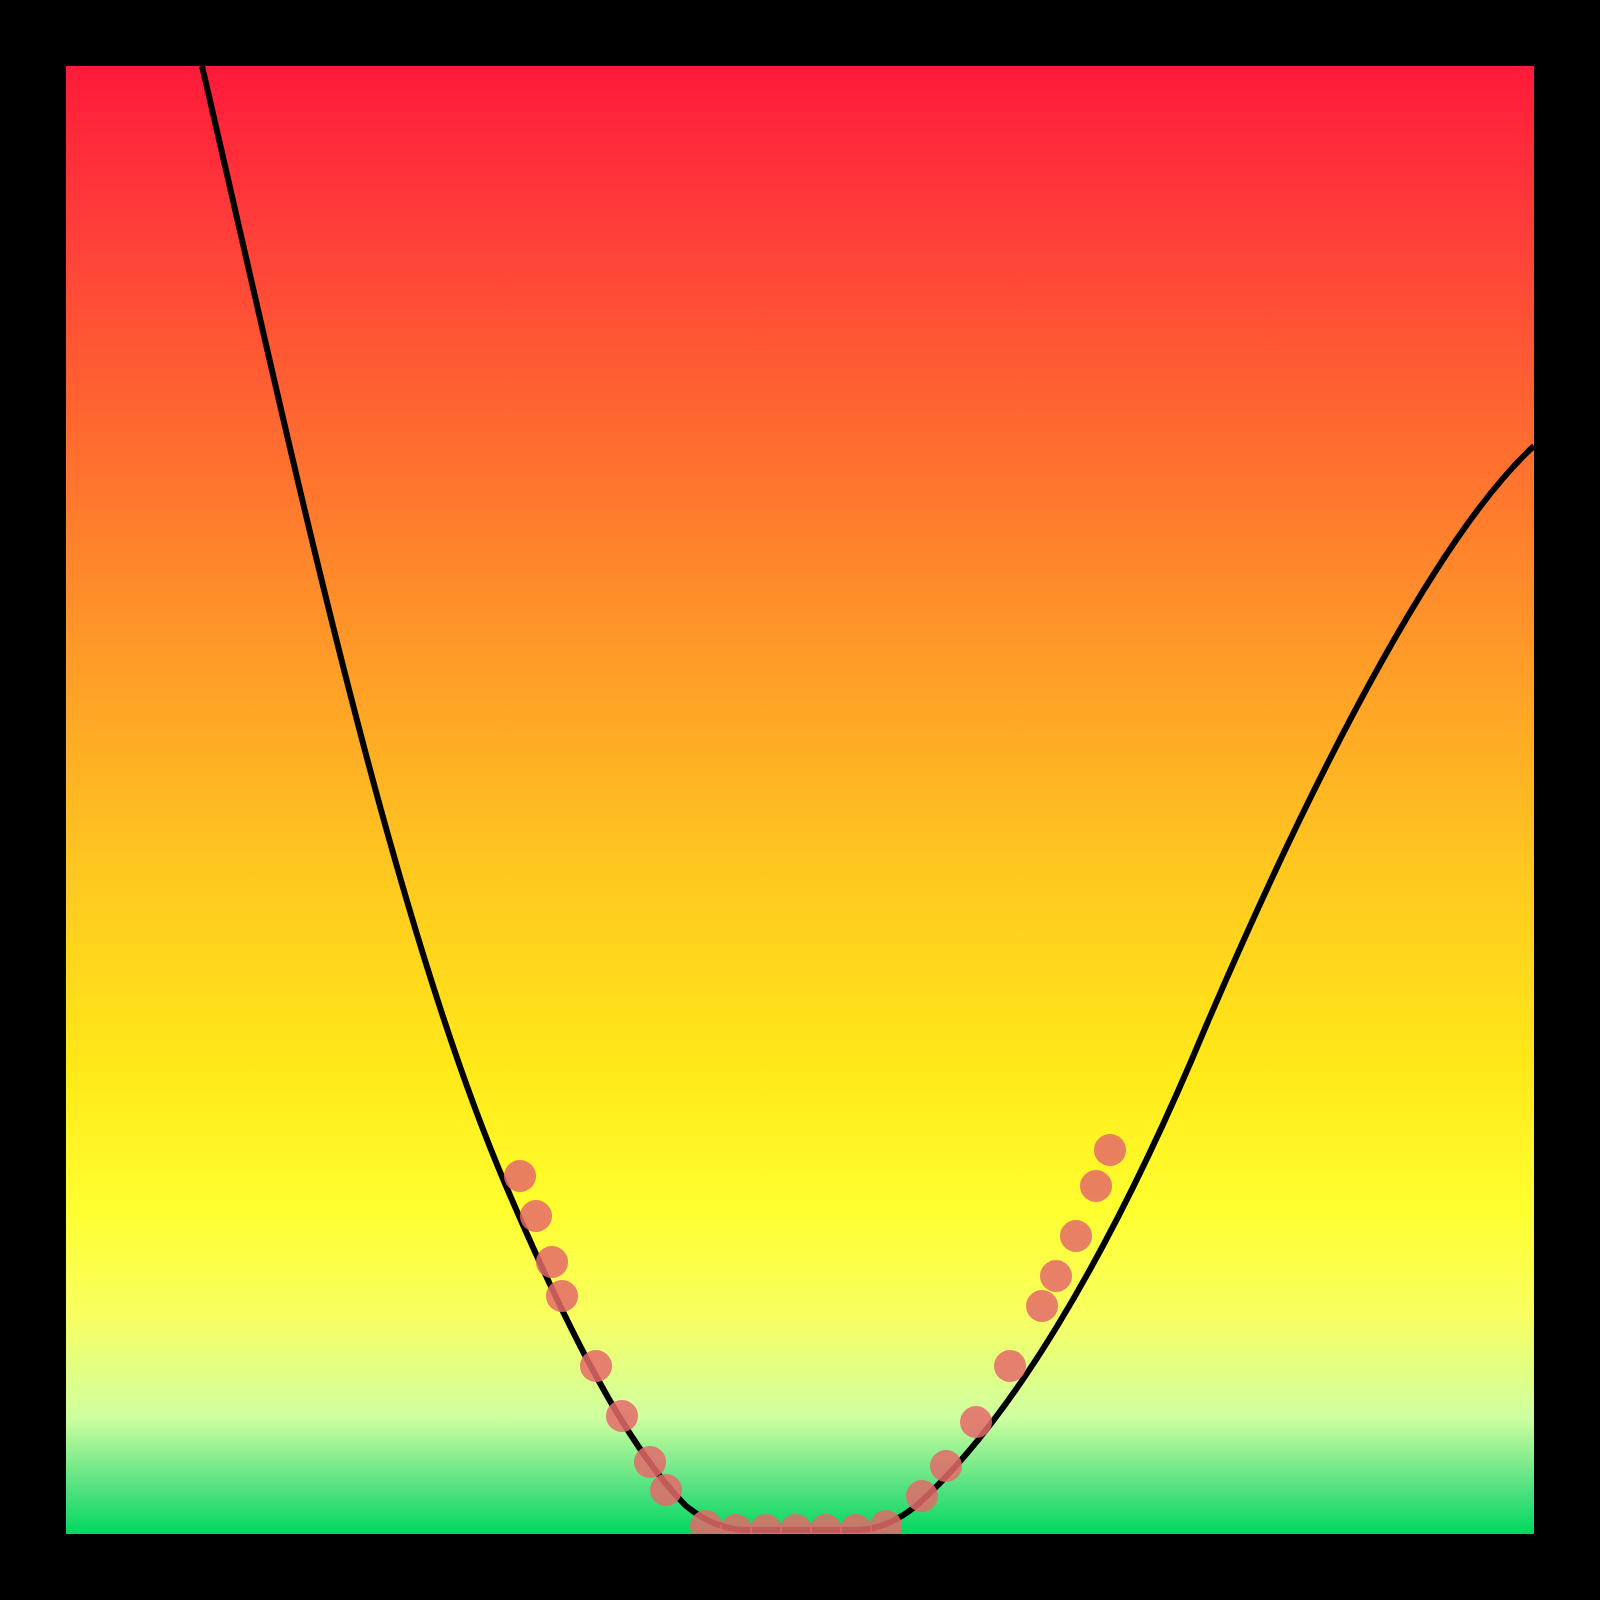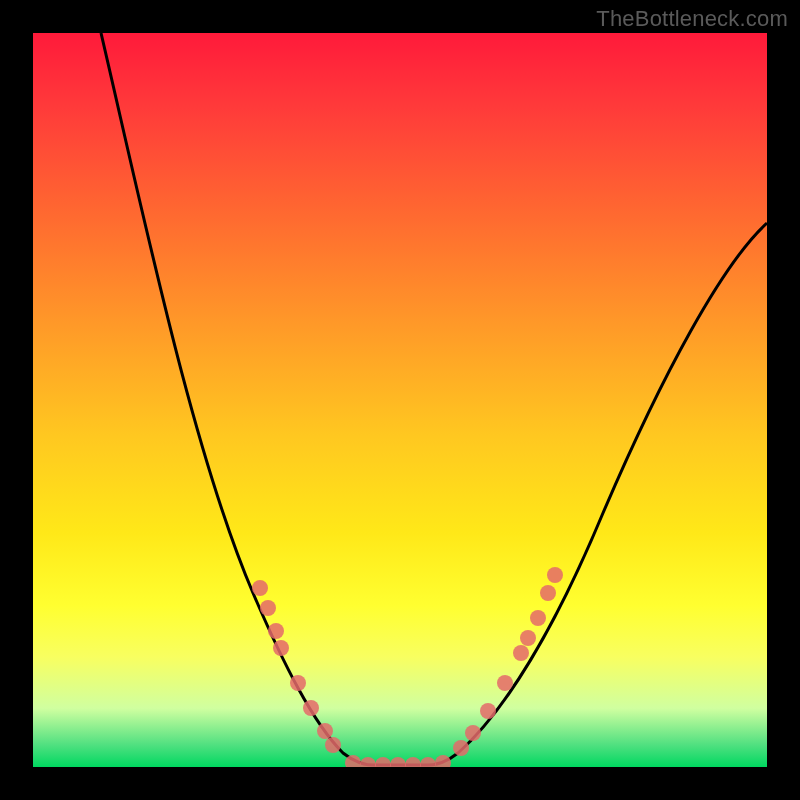--- a/index.html
+++ b/index.html
@@ -40,21 +40,20 @@
     top: 33px;
     width: 734px;
     height: 734px;
     z-index: 3;
   }
 </style>
 </head>
 <body>
 <div class="outer">
   <div class="plot-area"></div>
-  <div class="watermark">TheBottleneck.com</div>
   <svg class="overlay" viewBox="0 0 734 734">
 
     <path d="M 68 0
              C 110 180, 160 420, 220 560
              C 250 630, 280 690, 310 720
              C 320 728, 330 732, 340 732
              L 395 732
              C 405 732, 415 728, 425 720
              C 470 680, 520 600, 570 480
              C 630 340, 690 230, 734 190" fill="none" stroke="#000" stroke-width="3"></path>

